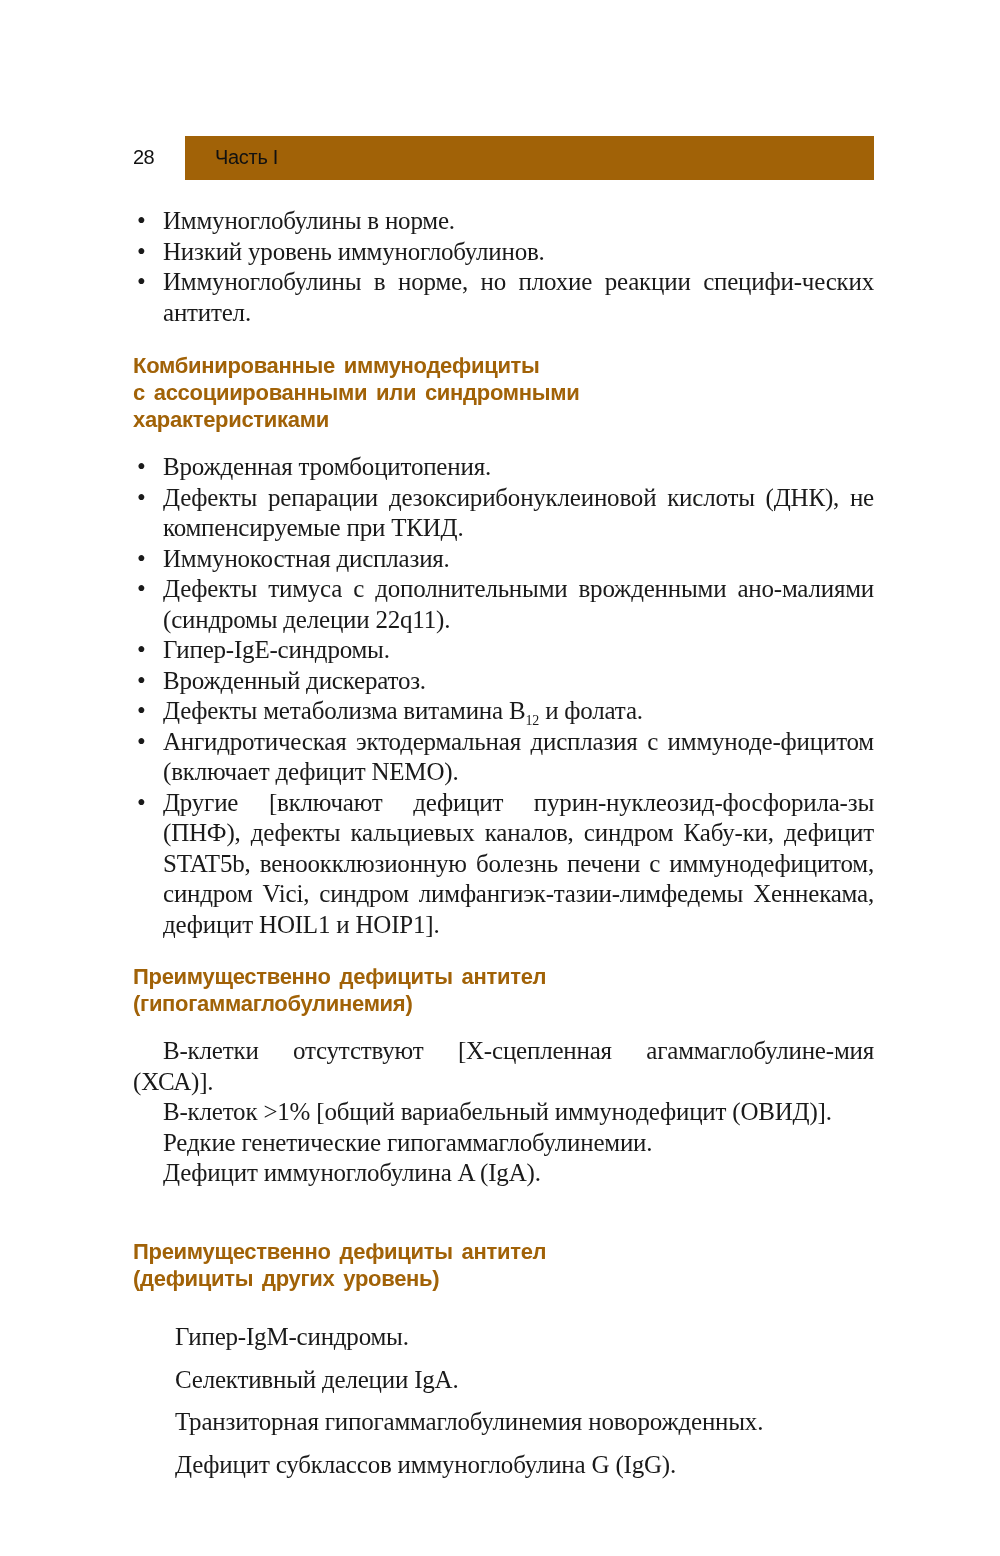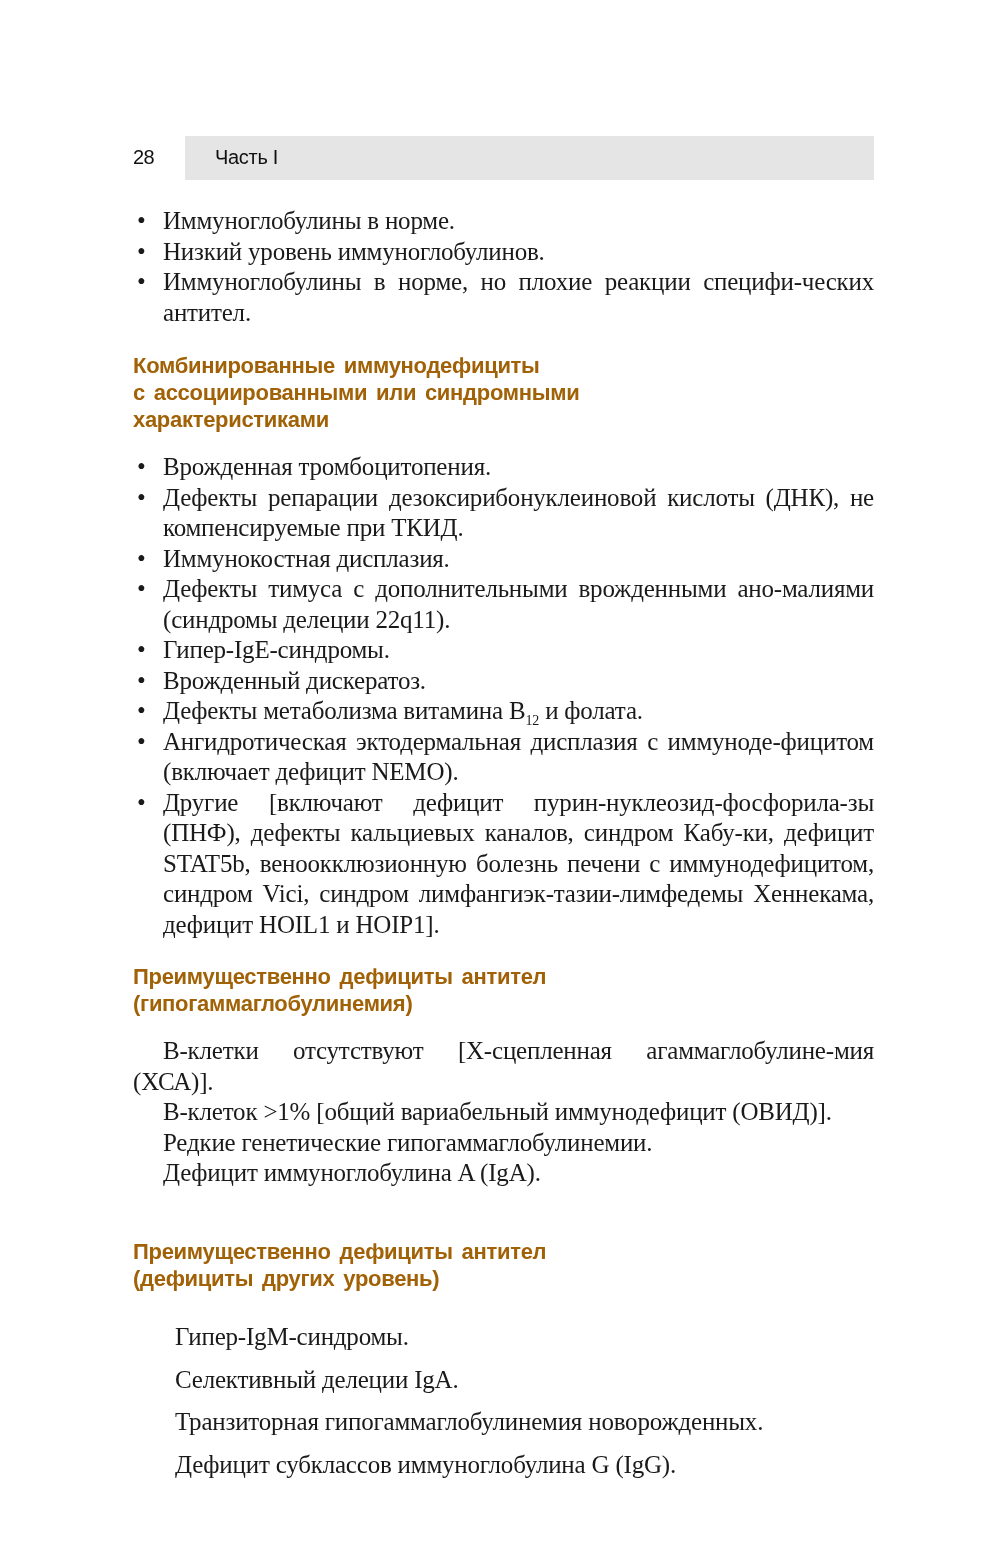--- a/index.html
+++ b/index.html
@@ -35,21 +35,21 @@
       font-size: 20px;
       letter-spacing: -0.5px;
       color: #111;
     }
     .part-bar {
       position: absolute;
       left: 52px;
       top: 0;
       width: 689px;
       height: 44px;
-      background: #e5e5e5;
+      background: #a16207;
     }
     .part-label {
       position: absolute;
       left: 30px;
       top: 10px;
       font-family: "Liberation Sans", sans-serif;
       font-size: 20px;
       letter-spacing: -0.3px;
       color: #111;
     }

